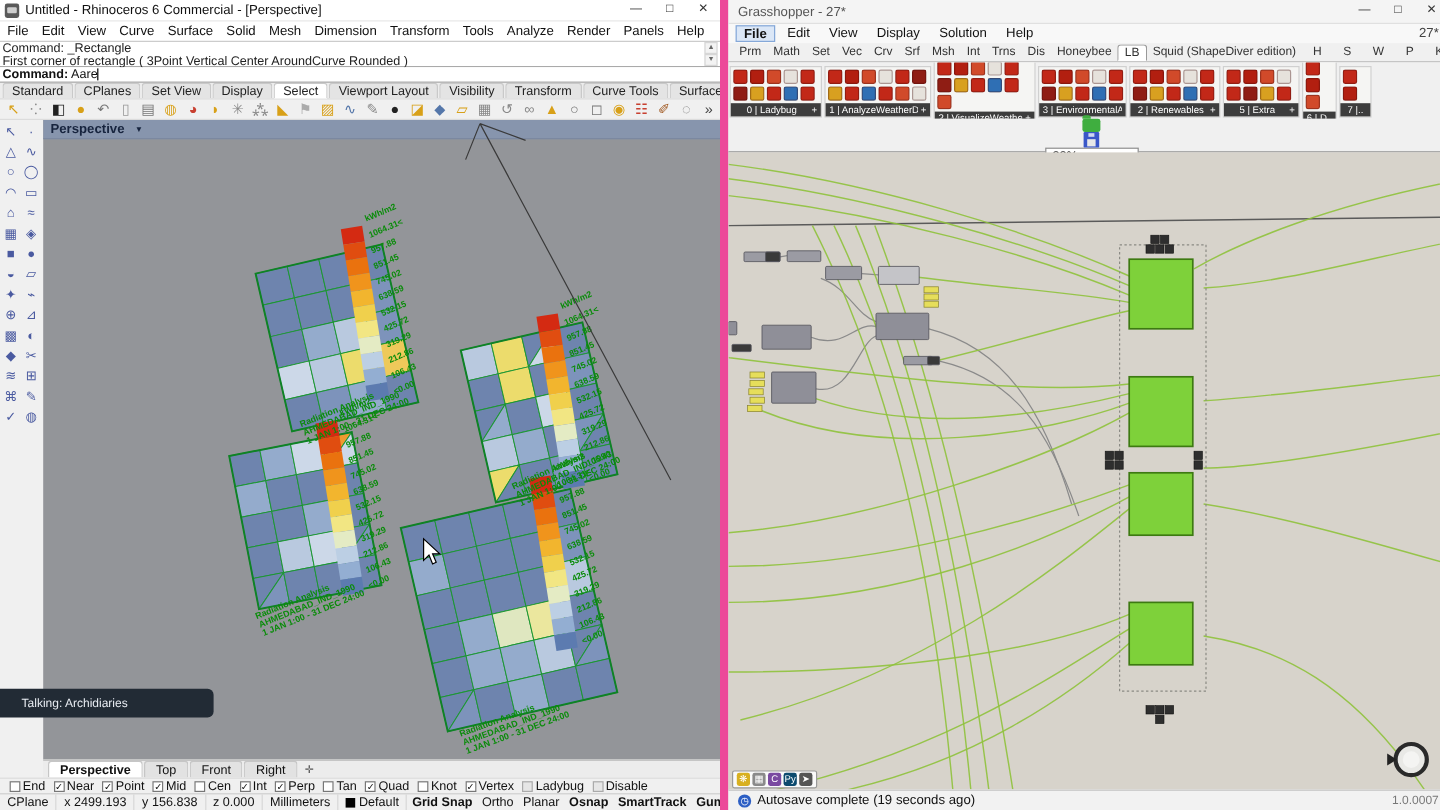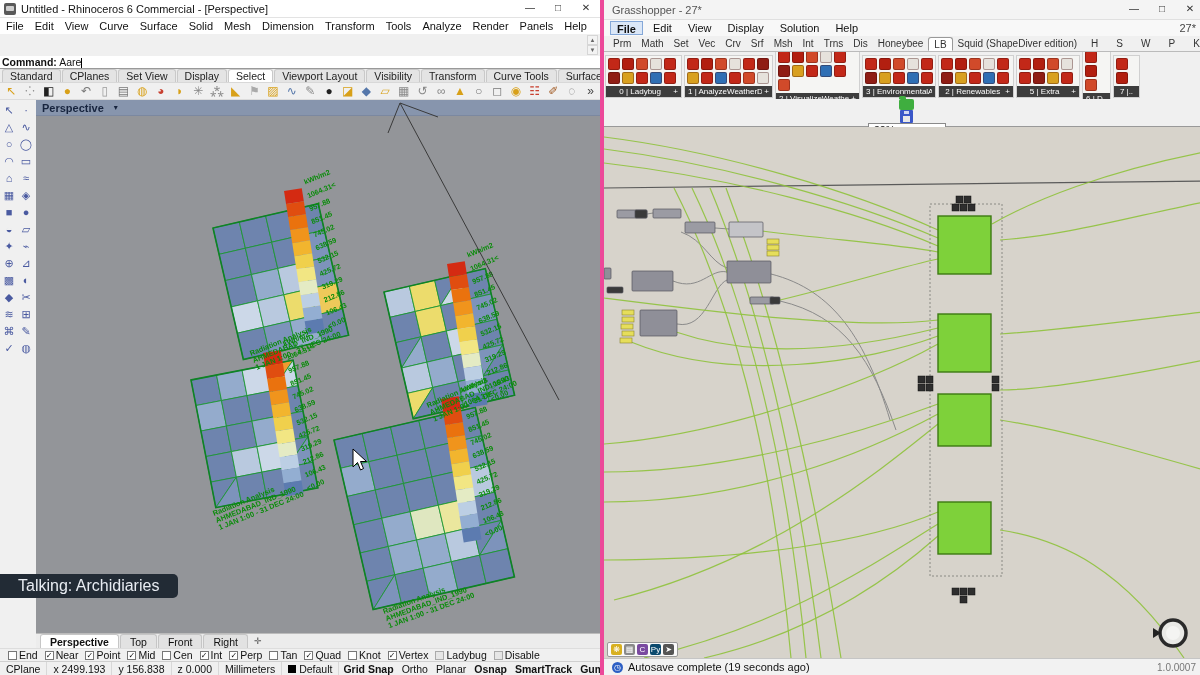--- a/index.html
+++ b/index.html
@@ -28,39 +28,39 @@
   .tb-icon{width:19px;height:15px;text-align:center;line-height:15px;font-size:12px;}
   
   #rh-palette{left:0;top:100px;width:36px;height:533px;background:#f0f0f0;display:grid;grid-template-columns:17px 17px;grid-auto-rows:17px;padding:2px 0 0 1px;gap:0;}
   .pal-icon{width:16px;height:16px;text-align:center;line-height:16px;font-size:11px;color:#4a5aa0;}
   
   #rh-viewport{left:36px;top:100px;width:564px;height:533px;background:#939599;overflow:hidden;}
   #vp-header{position:absolute;left:0;top:0;width:564px;height:16px;background:#8795ad;border-bottom:1px solid #7b88a0;display:flex;align-items:center;padding-left:6px;}
   #vp-header .vp-label{font-weight:bold;font-size:11px;color:#17243e;}
   #vp-header .vp-caret{font-size:8px;color:#17243e;margin-left:6px;border-left:1px solid #6c7astronomical88;padding-left:4px;}
   #vp-svg{position:absolute;left:0;top:0;}
-  #talk-overlay{left:0;top:574px;width:178px;height:24px;background:#222b35;border-radius:0 5px 5px 0;border:1px solid #3b4document4552;display:flex;align-items:center;padding-left:18px;color:#e8ecf2;font-size:16px;z-index:30;}
+  #talk-overlay{left:0;top:574px;width:178px;height:24px;background:#222b35;border-radius:0 5px 5px 0;border:1px solid #3b4document4552;display:flex;align-items:center;padding-left:18px;color:#e8ecf2;font-size:10px;z-index:30;}
   
   #rh-vtabs{left:36px;top:633px;width:564px;height:15px;background:#ececec;display:flex;align-items:flex-end;padding-left:4px;border-top:1px solid #bbb;}
   .vtab{font-size:10.5px;padding:0 9px;height:14px;line-height:14px;border:1px solid #c6c6c6;border-bottom:none;border-radius:3px 3px 0 0;background:#e2e2e2;margin-right:1px;}
   .vtab.active{background:#fff;font-weight:bold;}
   .vtab-plus{font-size:9px;padding:0 5px;height:14px;line-height:14px;color:#555;}
   
   #rh-osnap{left:0;top:648px;width:600px;height:13px;background:#f0f0f0;display:flex;align-items:center;padding-left:8px;border-top:1px solid #ddd;}
   .osnap-item{display:flex;align-items:center;margin-right:7px;font-size:10.5px;white-space:nowrap;}
   .chk{width:9px;height:9px;border:1px solid #777;background:#fff;margin-right:2px;font-size:8px;line-height:8px;text-align:center;color:#111;}
   .chk.dis{background:#e6e6e6;border-color:#aaa;}
   
   #rh-status{left:0;top:661px;width:600px;height:14px;background:#f0f0f0;display:flex;align-items:stretch;border-top:1px solid #cfcfcf;font-size:10.5px;}
   .st-cell{padding:0 6px;border-right:1px solid #d8d8d8;display:flex;align-items:center;white-space:nowrap;}
   .st-cell .swatch{width:8px;height:8px;background:#000;margin-right:3px;display:inline-block;}
   .st-toggle{padding:0 4px;display:flex;align-items:center;white-space:nowrap;}
   .st-toggle.bold{font-weight:bold;}
   
-  #gh{left:600px;top:0;width:600px;height:675px;background:#f0f0f0;border-left:4px solid #ec4899;}
+  #gh{left:600px;top:0;width:600px;height:675px;background:#f0f0f0;border-left:7px solid #ec4899;}
   #gh-titlebar{left:0;top:0;width:600px;height:20px;background:#f4f4f4;display:flex;align-items:center;padding-left:8px;color:#555;border-bottom:1px solid #e0e0e0;}
   #gh-menubar{left:0;top:20px;width:600px;height:16px;background:#f8f8f8;display:flex;align-items:center;padding-left:6px;}
   .gh-menu-item{margin-right:4px;padding:0 6px;font-size:11px;height:14px;line-height:14px;}
   .gh-menu-item.active{border:1px solid #85a8d8;background:#dbe7f7;font-weight:bold;}
   #gh-menu-right{margin-left:auto;margin-right:8px;color:#444;}
   #gh-tabrow{left:0;top:36px;width:600px;height:16px;background:#f0f0f0;display:flex;align-items:flex-end;padding-left:4px;border-bottom:1px solid #bbb;}
   .gh-tab{font-size:10px;color:#333;padding:0 5px;height:14px;line-height:14px;white-space:nowrap;}
   .gh-tab.active{background:#fff;border:1px solid #999;border-bottom:1px solid #fff;border-radius:3px 3px 0 0;}
   .gh-tab.letter{padding:0 9px;}
   #gh-panel{left:0;top:52px;width:600px;height:47px;background:#f0f0f0;display:flex;align-items:center;padding:1px 0 0 1px;overflow:hidden;}
@@ -117,20 +117,24 @@
         <span>Mesh</span>
         <span>Dimension</span>
         <span>Transform</span>
         <span>Tools</span>
         <span>Analyze</span>
         <span>Render</span>
         <span>Panels</span>
         <span>Help</span>
       </div>
 
+    <div id="rh-cmdbox" class="abs">
+        <div>Command: _Rectangle</div>
+        <div>First corner of rectangle ( 3Point  Vertical  Center  AroundCurve  Rounded )</div>
+      </div>
     <div id="rh-cmd-scroll" class="abs">
       <span class="scr-btn">▲</span>
       <span class="scr-btn">▼</span>
     </div>
     <div id="rh-cmdline" class="abs">
       <b>Command:</b>
       <span>Aare</span><span class="cursor-caret"></span>
     </div>
 
     <div id="rh-tabs" class="abs">

